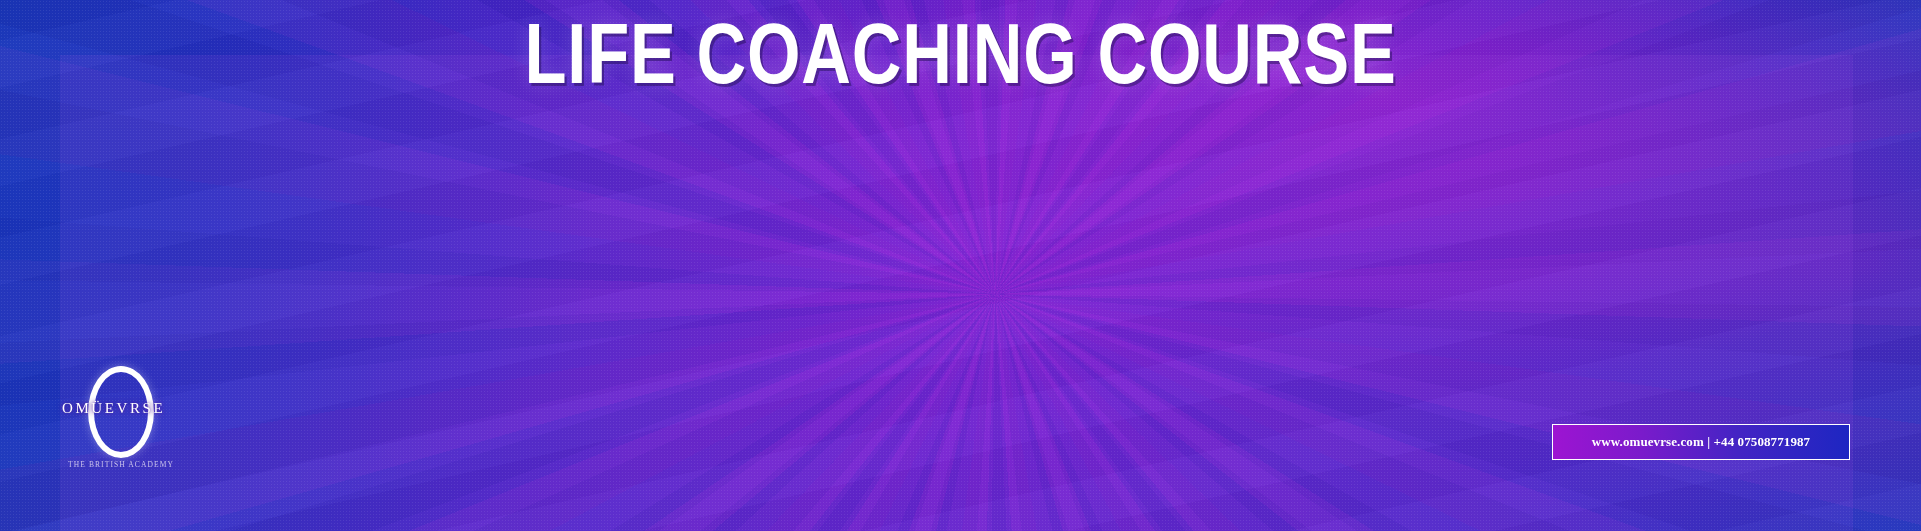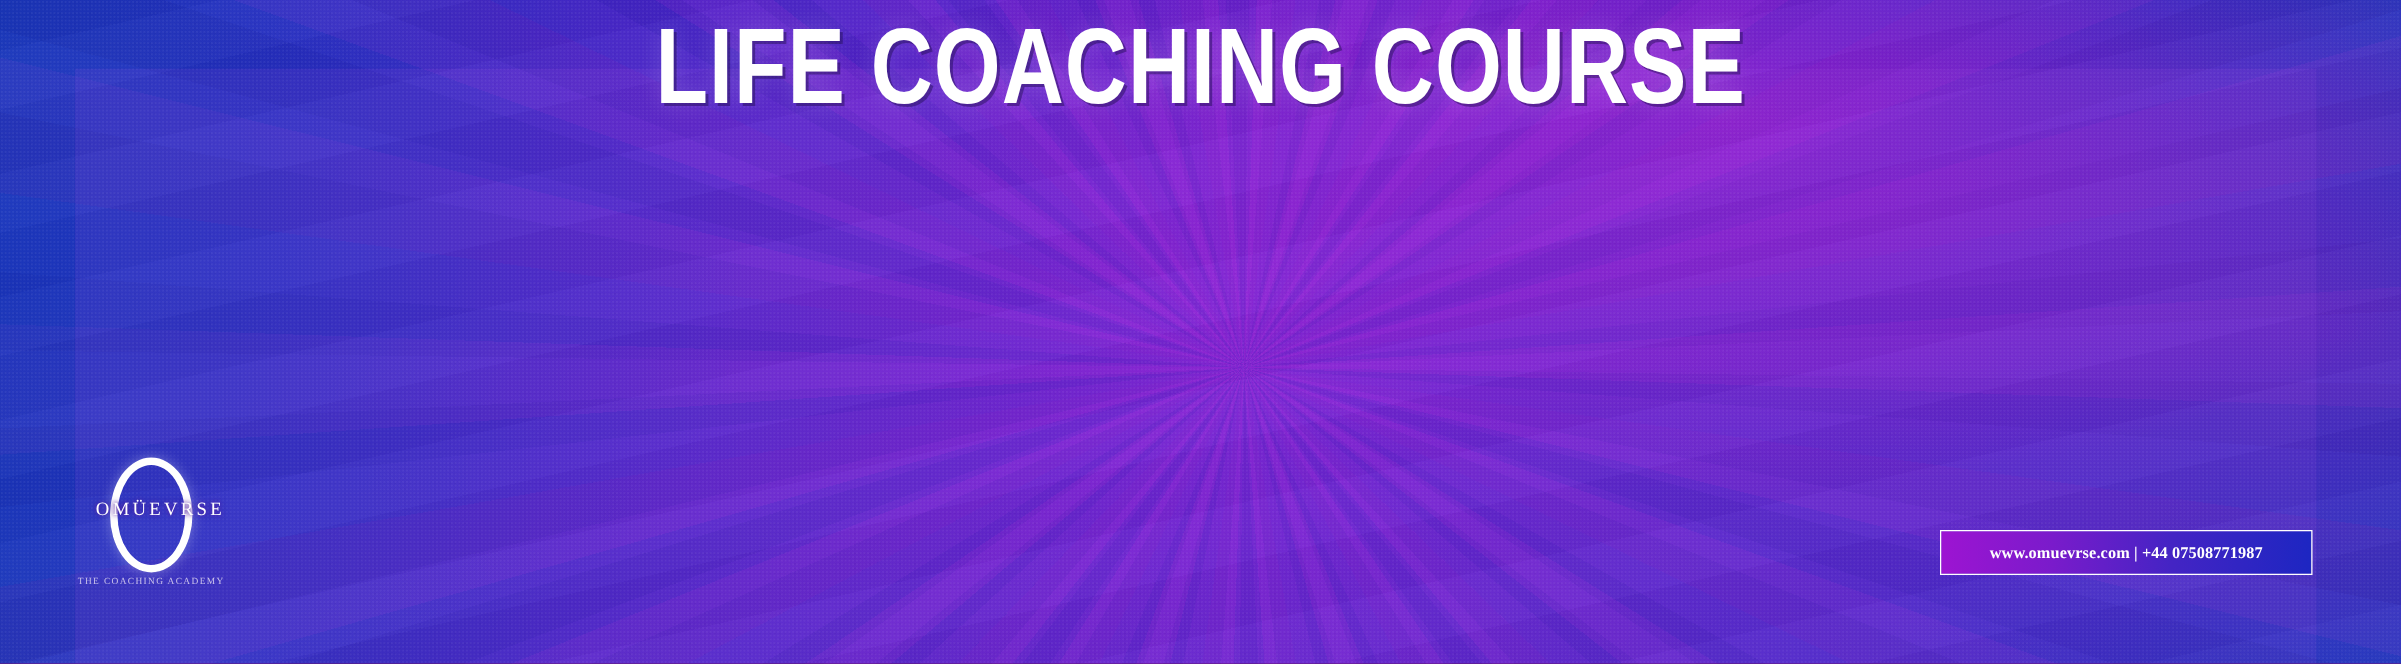--- a/index.html
+++ b/index.html
@@ -8,21 +8,21 @@
     background: #140a2e;
   }
   * { box-sizing: border-box; }
 
   .banner {
     position: relative;
     width: 1921px;
     height: 531px;
     overflow: hidden;
     font-family: "Liberation Sans", sans-serif;
-    background: #a21caf;
+    background: #1d4ed8;
   }
 
   
   .bg-base {
     position: absolute;
     inset: 0;
     background:
       radial-gradient(circle at 51% 53%, #7d1fd0 0%, #6a1fcc 16%, #5a23c8 34%, #4726c4 55%, #2b2fbe 78%, #1b3ab8 100%);
   }
 
@@ -169,21 +169,21 @@
     height: 92px;
     border: 6px solid #ffffff;
     border-radius: 50%;
     box-shadow: 0 0 10px rgba(255,255,255,0.30);
   }
   .logo-word {
     position: absolute;
     left: 0;
     top: 37px;
     width: 118px;
-    text-align: right;
+    text-align: left;
     color: #ffffff;
     font-family: "Liberation Serif", serif;
     font-size: 15px;
     letter-spacing: 2.6px;
     text-shadow: 0 0 6px rgba(80,30,160,0.9), 0 0 3px rgba(80,30,160,0.9);
   }
   .logo-sub {
     position: absolute;
     left: 0;
     top: 97px;
@@ -233,21 +233,21 @@
 
   <div class="content">
 
     <div class="title">LIFE COACHING COURSE</div>
 
 
 
     <div class="logo">
       <div class="logo-ring"></div>
       <div class="logo-word">OMÜEVRSE</div>
-      <div class="logo-sub">THE COACHING ACADEMY</div>
+      <div class="logo-sub">THE BRITISH ACADEMY</div>
     </div>
 
     <div class="contact">
       <span class="contact-text">www.omuevrse.com | +44 07508771987</span>
     </div>
 
   </div>
 </div>
 
 </body></html>

